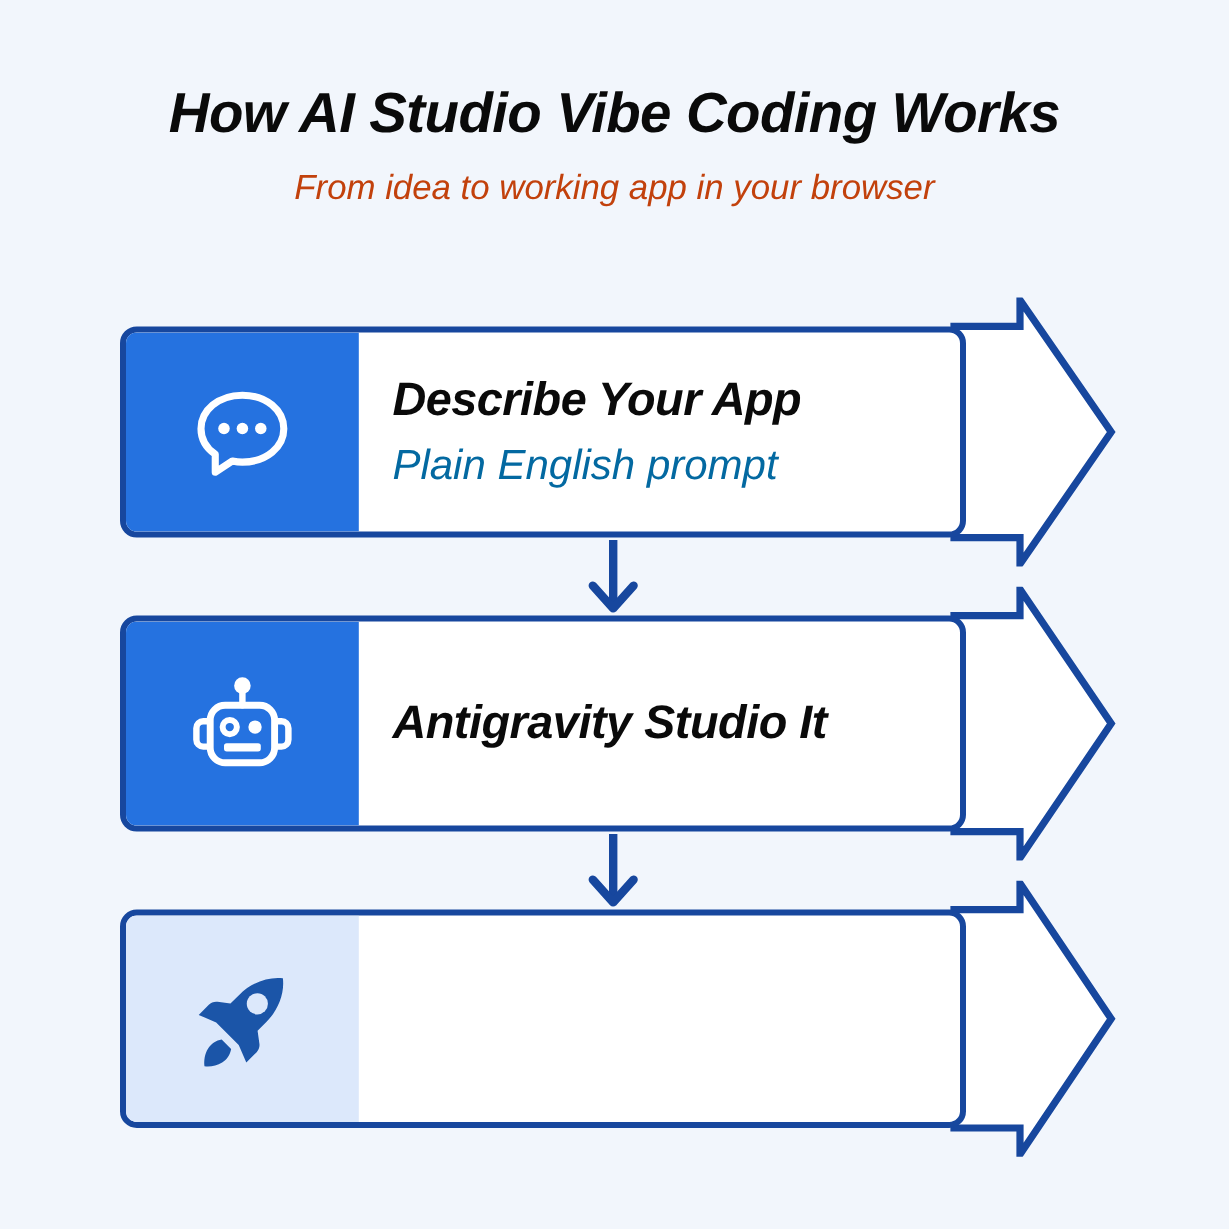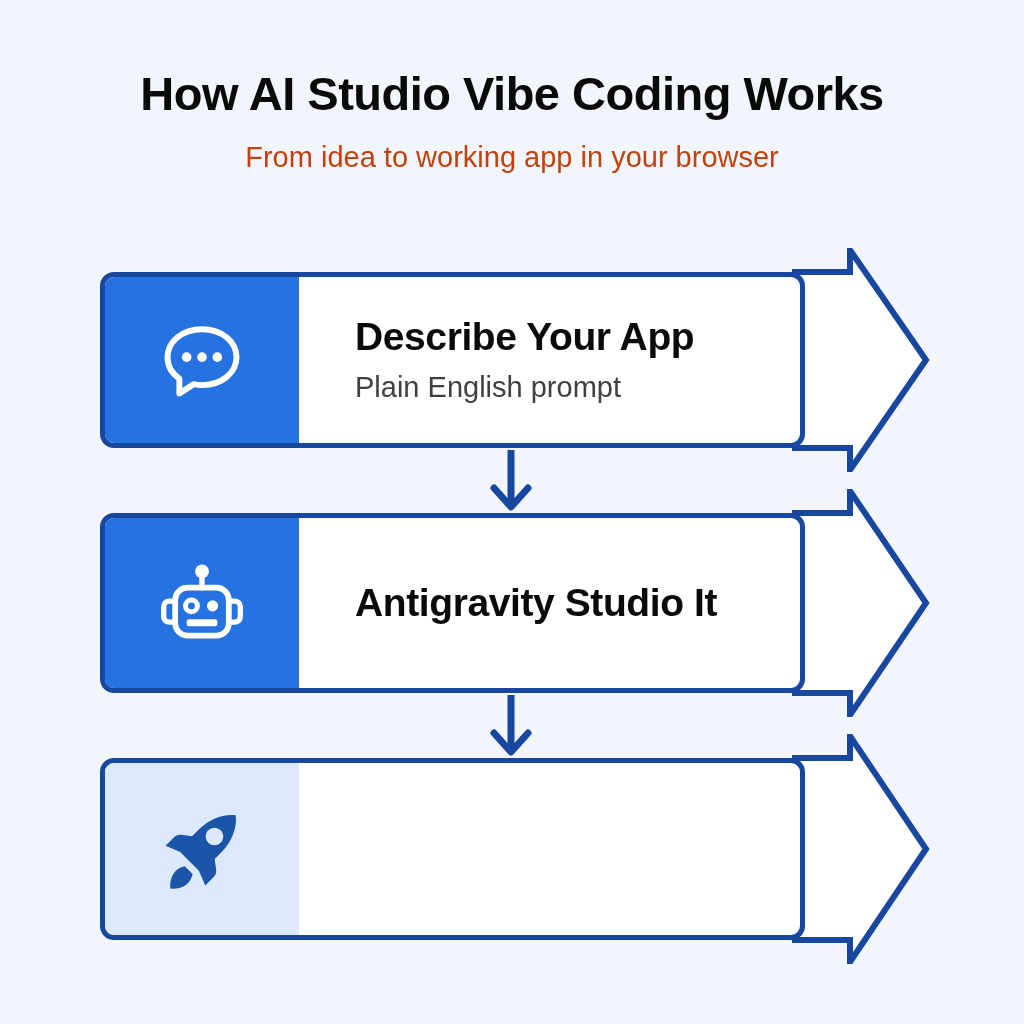--- a/index.html
+++ b/index.html
@@ -11,20 +11,21 @@
     height: 1024px;
     background: #f2f6fc;
     font-family: "Liberation Sans", sans-serif;
     overflow: hidden;
   }
 
   #infographic {
     position: relative;
     width: 1024px;
     height: 938px;
+    font-style: italic;
   }
 
   
   .header {
     position: absolute;
     left: 0;
     top: 68px;
     width: 1024px;
     text-align: center;
   }
@@ -87,33 +88,33 @@
     justify-content: center;
   }
   .icon-panel.solid { background: #2572e0; }
   .icon-panel.light { background: #dce8fb; }
 
   .text-panel {
     flex: 1 1 auto;
     display: flex;
     flex-direction: column;
     justify-content: center;
-    padding-left: 56px;
+    padding-left: 28px;
   }
   .step-title {
     font-size: 39px;
     font-weight: bold;
     color: #0a0a0a;
     letter-spacing: -0.4px;
     line-height: 1.12;
   }
   .step-sub {
-    font-size: 29px;
+    font-size: 35px;
     font-weight: normal;
-    color: #404040;
+    color: #0369a1;
     line-height: 1.15;
     margin-top: 12px;
   }
 
   
   .connector {
     position: absolute;
     left: 480px;
     width: 62px;
   }

